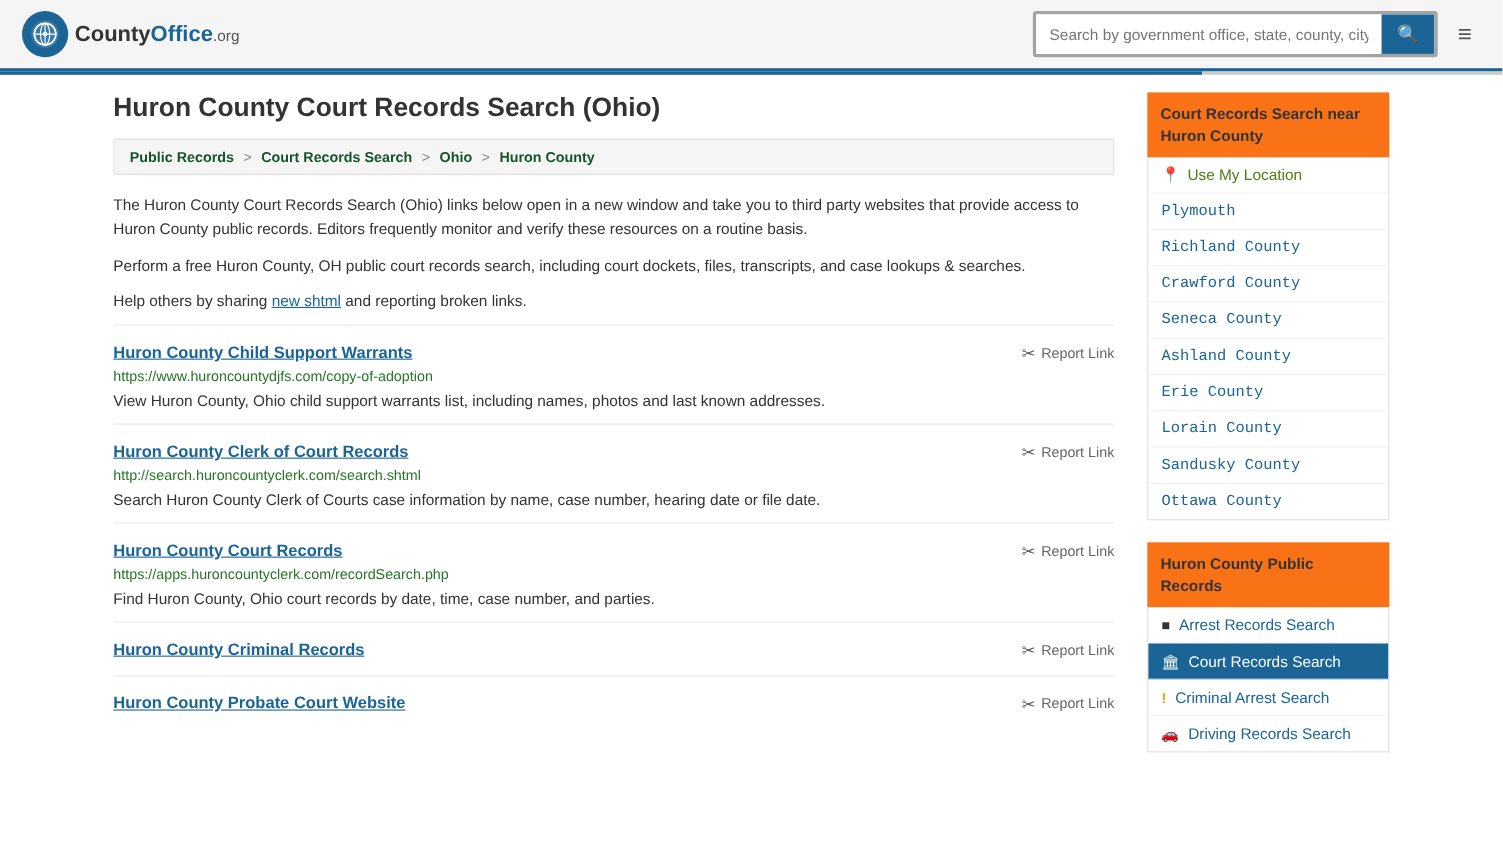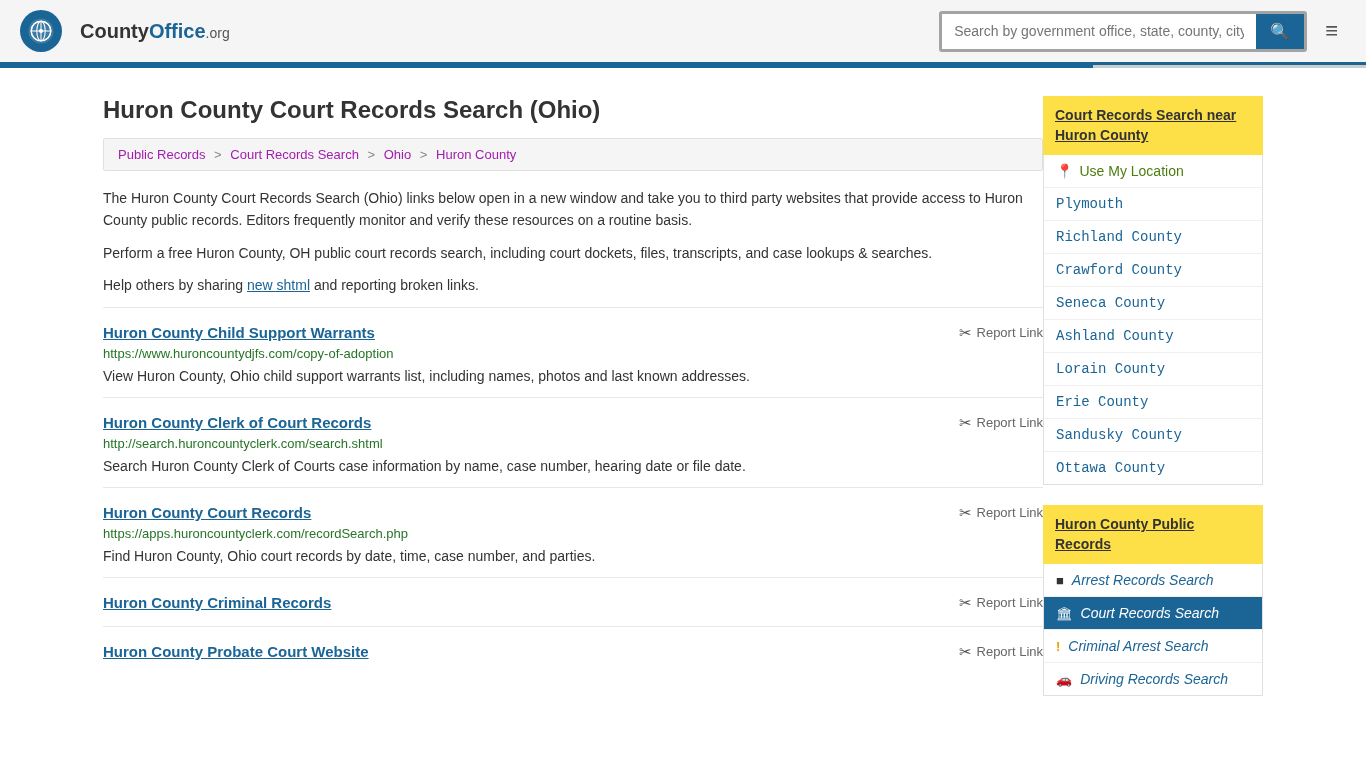--- a/index.html
+++ b/index.html
@@ -10,21 +10,21 @@
       background: #f5f5f5;
       border-bottom: 3px solid #1a6496;
       padding: 10px 20px;
       display: flex;
       align-items: center;
       justify-content: space-between;
     }
     .logo-area {
       display: flex;
       align-items: center;
-      gap: 18px;
+      gap: 6px;
     }
     .logo-circle {
       width: 42px;
       height: 42px;
       background: #1a6496;
       border-radius: 50%;
       display: flex;
       align-items: center;
       justify-content: center;
       flex-shrink: 0;
@@ -64,23 +64,24 @@
       border: none;
       cursor: pointer;
       font-size: 22px;
       color: #555;
       padding: 4px 8px;
     }
 
     
     .main-container {
       max-width: 1200px;
-      margin: 12px auto;
+      margin: 0 auto;
       padding: 16px 20px;
       display: flex;
+      gap: 30px;
     }
 
     
     .content-area {
       flex: 1;
       min-width: 0;
     }
     .page-title {
       font-size: 24px;
       font-weight: bold;
@@ -90,21 +91,21 @@
 
     
     .breadcrumb {
       background: #f5f5f5;
       border: 1px solid #e0e0e0;
       padding: 8px 14px;
       font-size: 13px;
       margin-bottom: 16px;
       border-radius: 2px;
     }
-    .breadcrumb a { color: #a21caf; text-decoration: none; }
+    .breadcrumb a { color: #14532d; text-decoration: none; font-weight: bold; }
     .breadcrumb .sep { margin: 0 5px; color: #888; }
 
     
     .desc { font-size: 14px; line-height: 1.6; margin-bottom: 10px; }
     .desc a { color: #1a6496; text-decoration: underline; }
 
     
     .record-entry {
       border-top: 1px solid #e8e8e8;
       padding: 16px 0 10px 0;
@@ -150,28 +151,27 @@
 
     
     .sidebar {
       width: 220px;
       flex-shrink: 0;
     }
     .sidebar-section {
       margin-bottom: 20px;
     }
     .sidebar-header {
-      background: #fde047;
+      background: #f97316;
       padding: 10px 12px;
       font-weight: bold;
       font-size: 14px;
       color: #333;
       margin-bottom: 0;
       line-height: 1.4;
-      text-decoration: underline;
     }
     .sidebar-items {
       border: 1px solid #e0e0e0;
       border-top: none;
     }
     .sidebar-item {
       padding: 8px 12px;
       border-bottom: 1px solid #f0f0f0;
       font-size: 14px;
       font-family: Liberation Mono, monospace;
@@ -195,21 +195,21 @@
 
     .sidebar-item-with-icon {
       display: flex;
       align-items: center;
       gap: 8px;
       padding: 8px 12px;
       border-bottom: 1px solid #f0f0f0;
       font-size: 14px;
     }
     .sidebar-item-with-icon:last-child { border-bottom: none; }
-    .sidebar-item-with-icon a { color: #1a6496; text-decoration: none; font-style: italic; }
+    .sidebar-item-with-icon a { color: #1a6496; text-decoration: none; }
     .sidebar-item-with-icon.active {
       background: #1a6496;
     }
     .sidebar-item-with-icon.active a { color: #fff; }
     .item-icon { font-size: 13px; flex-shrink: 0; }
 
     
     .header-divider {
       height: 3px;
       background: linear-gradient(to right, #1a6496 80%, #ccc 20%);
@@ -352,24 +352,24 @@
         <div class="sidebar-item">
           <a href="#">Crawford County</a>
         </div>
         <div class="sidebar-item">
           <a href="#">Seneca County</a>
         </div>
         <div class="sidebar-item">
           <a href="#">Ashland County</a>
         </div>
         <div class="sidebar-item">
+          <a href="#">Erie County</a>
+        </div>
+        <div class="sidebar-item">
           <a href="#">Lorain County</a>
-        </div>
-        <div class="sidebar-item">
-          <a href="#">Erie County</a>
         </div>
         <div class="sidebar-item">
           <a href="#">Sandusky County</a>
         </div>
         <div class="sidebar-item">
           <a href="#">Ottawa County</a>
         </div>
       </div>
     </div>
 

